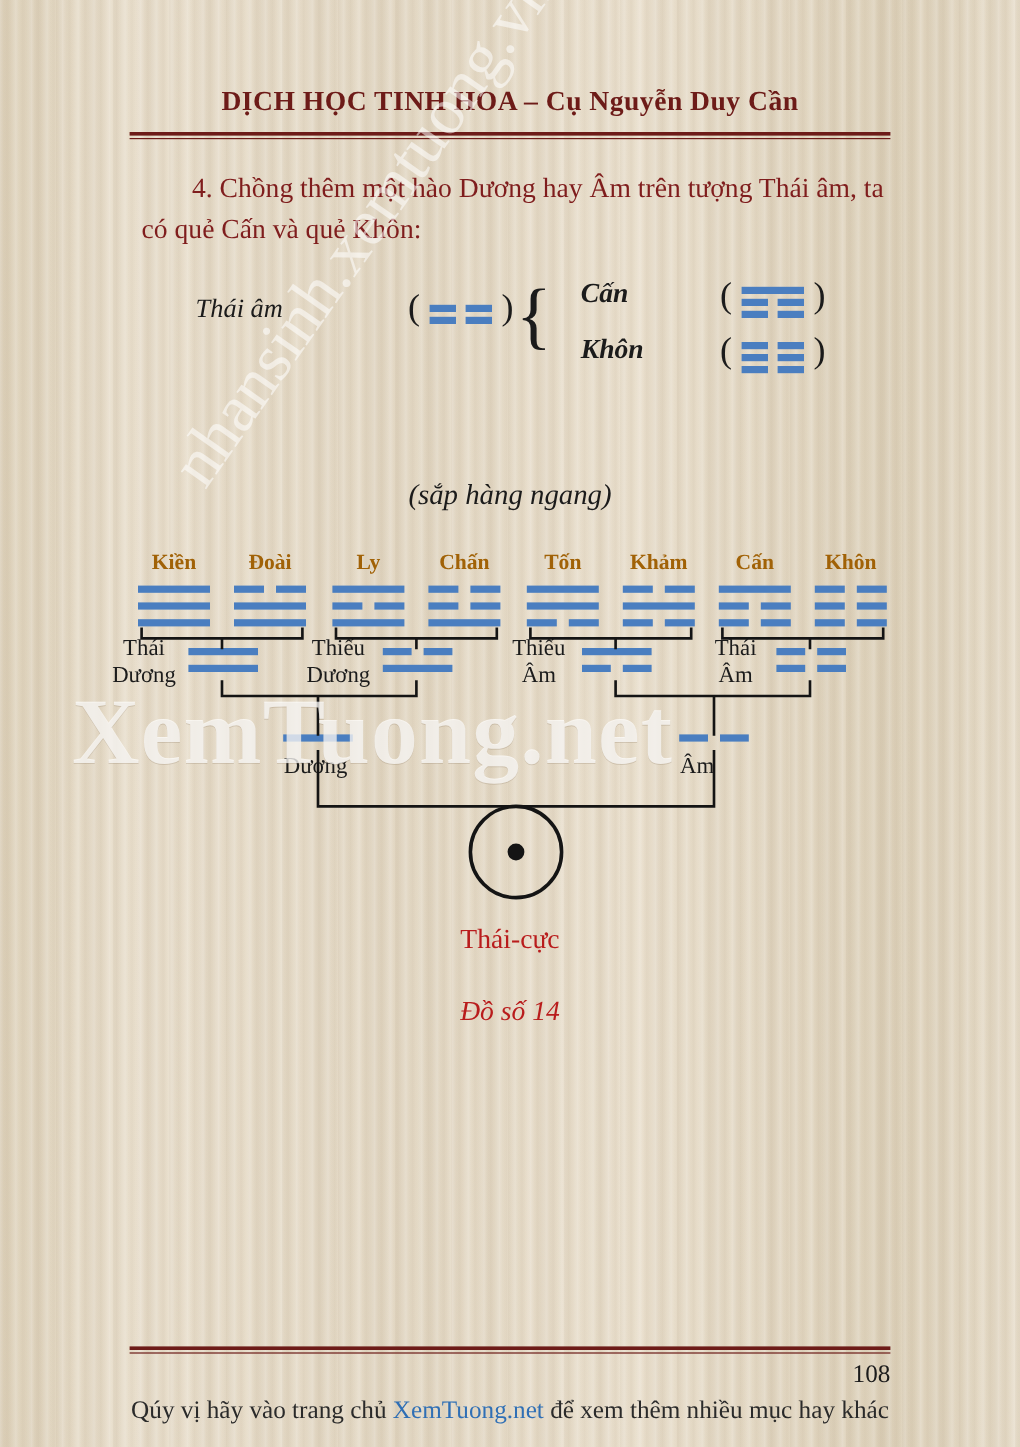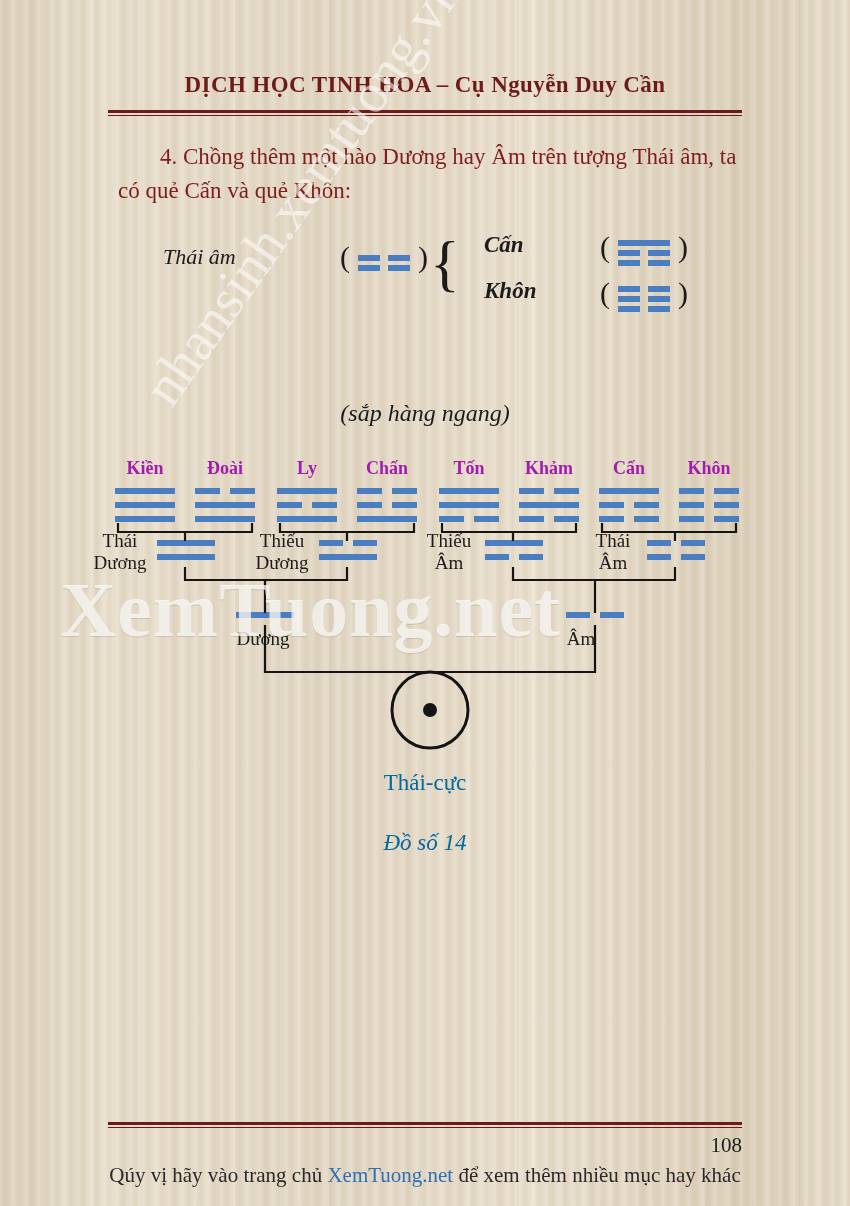--- a/index.html
+++ b/index.html
@@ -164,39 +164,39 @@
     position: absolute;
     left: 0;
     top: 440px;
     width: 850px;
     height: 420px;
   }
   .tri-name {
     position: absolute;
     font-size: 18px;
     font-weight: bold;
-    color: #a21caf;
+    color: #a16207;
     text-align: center;
     width: 90px;
   }
   .level-label {
     position: absolute;
     font-size: 19px;
     color: #1b1b1b;
     text-align: center;
     width: 90px;
     line-height: 22px;
   }
   .caption {
     position: absolute;
     left: 0;
     width: 850px;
     text-align: center;
     font-size: 23px;
-    color: #0369a1;
+    color: #b91c1c;
   }
   #thaicuc-caption { top: 770px; }
   #figure-number {
     top: 830px;
     font-size: 23px;
     font-style: italic;
     font-weight: normal;
   }
 
   

